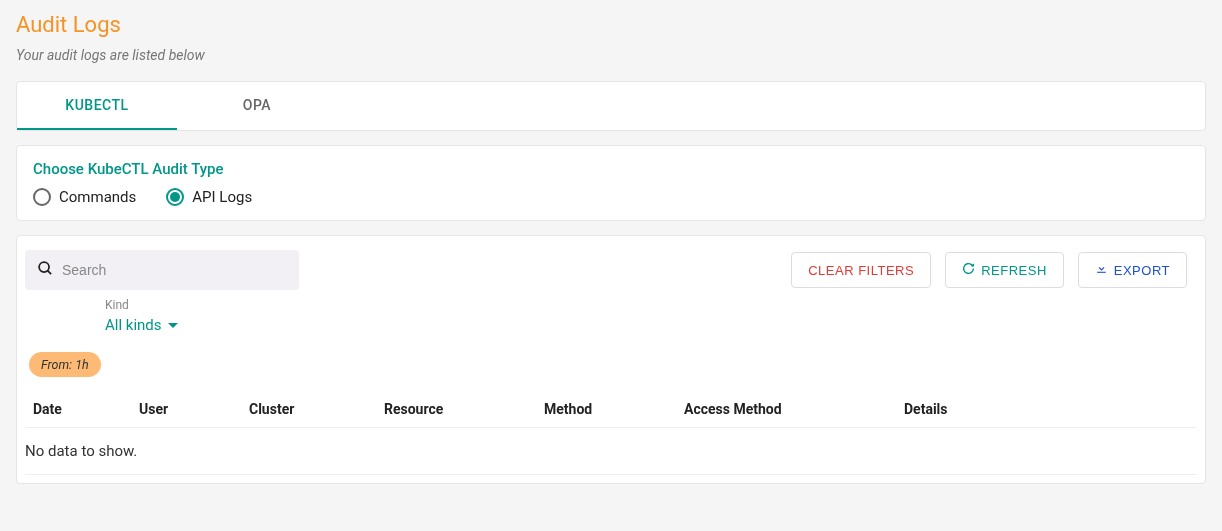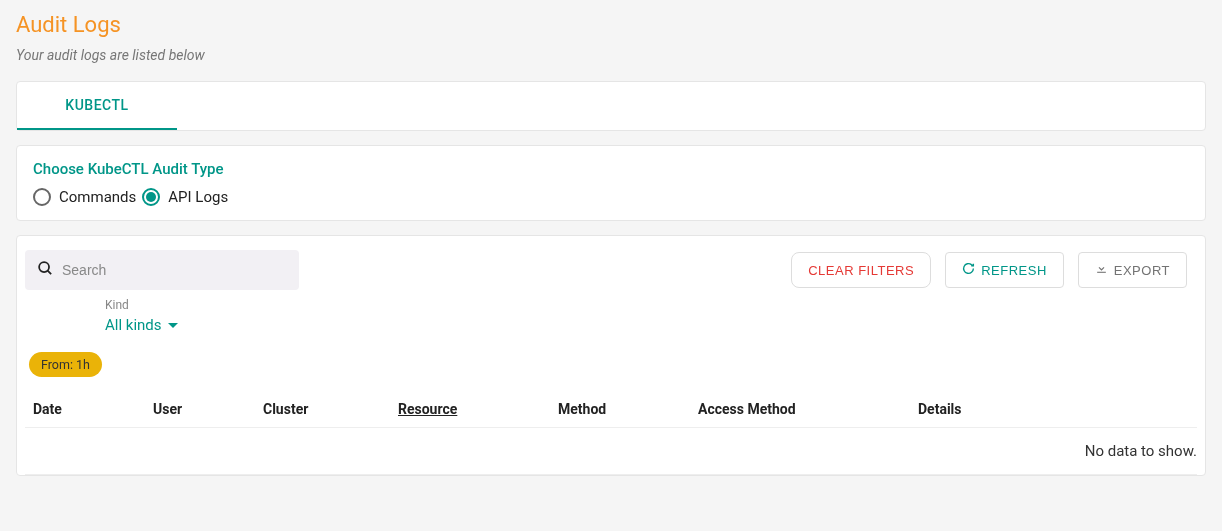--- a/index.html
+++ b/index.html
@@ -54,21 +54,21 @@
       padding: 14px 16px;
     }
     .audit-type-title {
       color: #009688;
       font-size: 15px;
       font-weight: 500;
       margin-bottom: 10px;
     }
     .radio-group {
       display: flex;
-      gap: 6px;
+      gap: 30px;
       align-items: center;
     }
     .radio-item {
       display: flex;
       align-items: center;
       gap: 8px;
       cursor: pointer;
     }
     .radio-circle {
       width: 18px;
@@ -86,21 +86,21 @@
       width: 10px;
       height: 10px;
       background: #009688;
       border-radius: 50%;
     }
     .radio-label {
       font-size: 15px;
       color: #222;
     }
     .filters-card {
-      padding: 14px 8px 0 8px;
+      padding: 14px 8px 8px 8px;
     }
     .filters-top {
       display: flex;
       align-items: center;
       justify-content: space-between;
       margin-bottom: 8px;
     }
     .search-wrap {
       display: flex;
       align-items: center;
@@ -134,23 +134,23 @@
       gap: 6px;
       background: #fff;
       border: 1px solid #ddd;
       border-radius: 4px;
       padding: 9px 16px;
       font-size: 13px;
       font-weight: 500;
       letter-spacing: 0.5px;
       cursor: pointer;
     }
-    .btn-clear { color: #e53935; border-radius: 8px; }
+    .btn-clear { color: #e53935; }
     .btn-refresh { color: #009688; }
-    .btn-export { color: #737373; }
+    .btn-export { color: #1d4ed8; }
     .filter-selects {
       display: flex;
       padding-left: 80px;
       margin-bottom: 18px;
     }
     .filter-select {
       display: flex;
       flex-direction: column;
     }
     .filter-label {
@@ -172,61 +172,63 @@
       border-left: 5px solid transparent;
       border-right: 5px solid transparent;
       border-top: 5px solid #009688;
     }
     .chips {
       padding-left: 4px;
       margin-bottom: 14px;
     }
     .chip {
       display: inline-block;
-      background: #eab308;
+      background: #fdba74;
       border-radius: 14px;
       padding: 5px 12px;
       font-size: 12.5px;
       color: #333;
+      font-style: italic;
     }
     .table-header {
       display: flex;
       padding: 10px 8px;
       border-bottom: 1px solid #eee;
     }
     .th {
       font-weight: 700;
       font-size: 14px;
       color: #222;
     }
-    .col-date { width: 120px; }
+    .col-date { width: 106px; }
     .col-user { width: 110px; }
     .col-cluster { width: 135px; }
     .col-namespace { width: 185px; }
-    .col-resource { width: 160px; text-decoration: underline; }
+    .col-resource { width: 160px; }
     .col-method { width: 140px; }
     .col-access { width: 220px; }
     .col-details { flex: 1; }
     .table-empty {
-      text-align: right;
+      text-align: left;
       padding: 14px 0;
       color: #333;
       font-size: 15px;
       border-bottom: 1px solid #eee;
     }
   </style>
 </head>
 <body>
 
 <h1 class="page-title">Audit Logs</h1>
 <p class="page-subtitle">Your audit logs are listed below</p>
 
 <div class="card">
   <div class="tabs">
     <div class="tab active">KUBECTL</div>
+    <div class="tab">OPA</div>
   </div>
 </div>
 
 <div class="card audit-type-card">
   <div class="audit-type-title">Choose KubeCTL Audit Type</div>
   <div class="radio-group">
     <div class="radio-item">
       <span class="radio-circle"></span>
       <span class="radio-label">Commands</span>
     </div>

